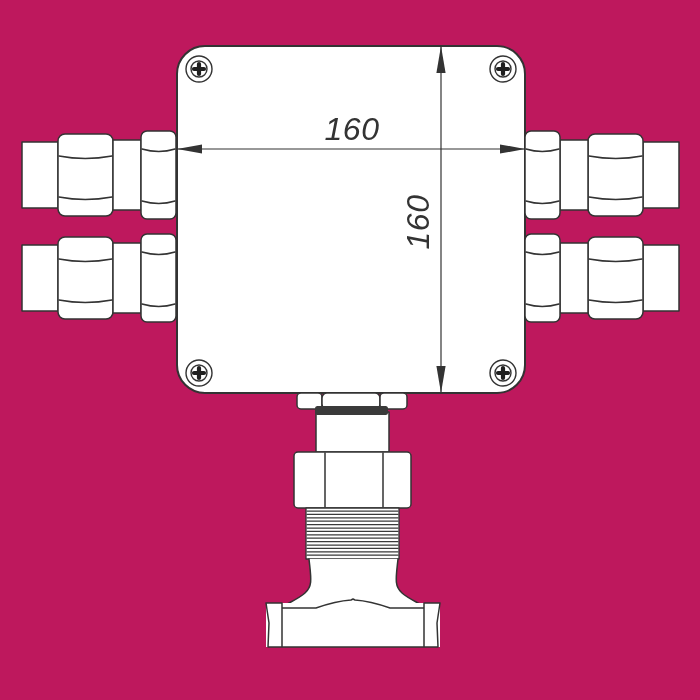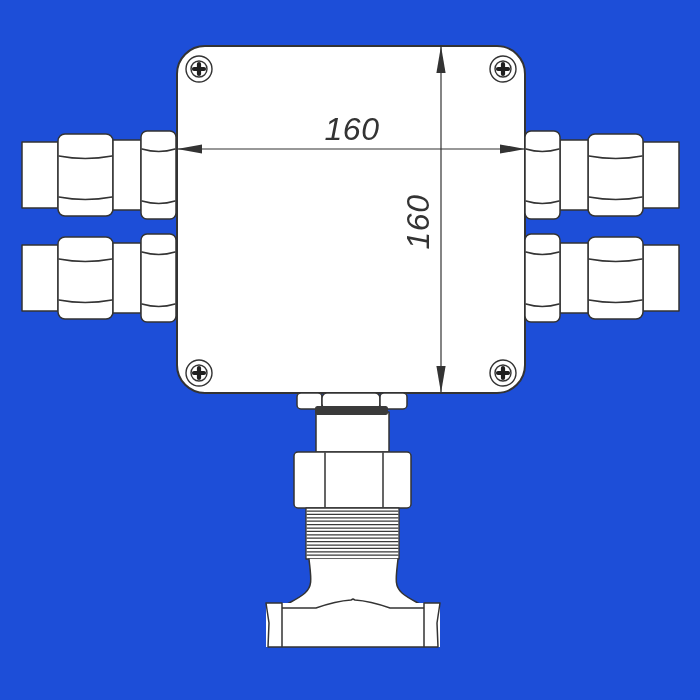--- a/index.html
+++ b/index.html
@@ -4,21 +4,21 @@
 <style>
   html, body {
     margin: 0;
     padding: 0;
     background: #ffffff;
   }
   .canvas {
     position: relative;
     width: 700px;
     height: 700px;
-    background: #1d4ed8;
+    background: #be185d;
     overflow: hidden;
   }
   svg { display: block; }
   .dim-label {
     font-family: "Liberation Sans", sans-serif;
     font-style: italic;
     font-size: 32px;
     letter-spacing: 0.5px;
     stroke: none;
   }

